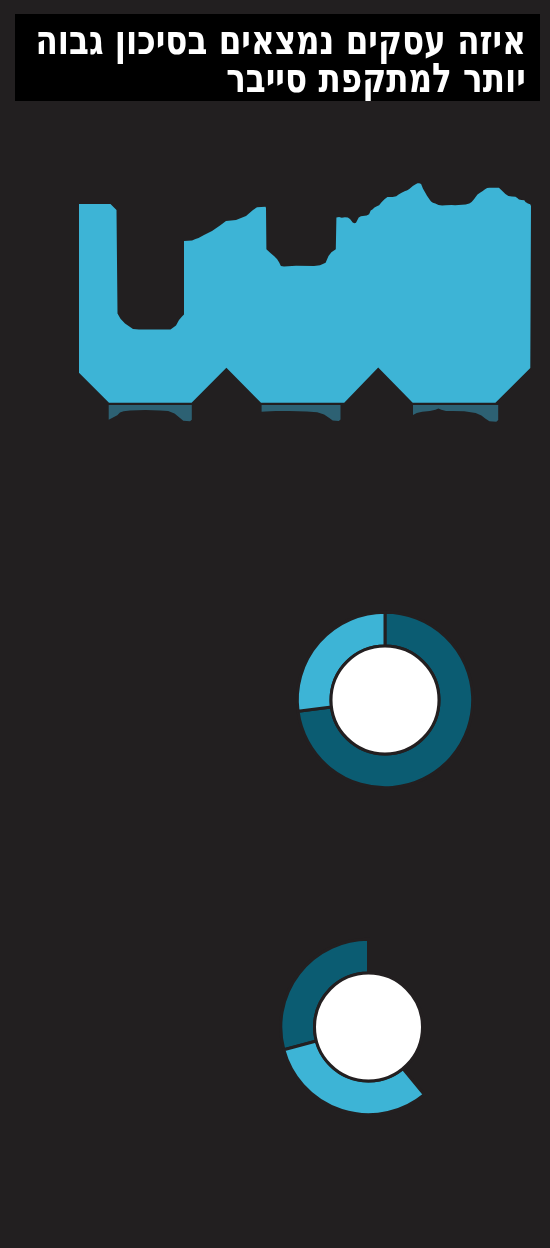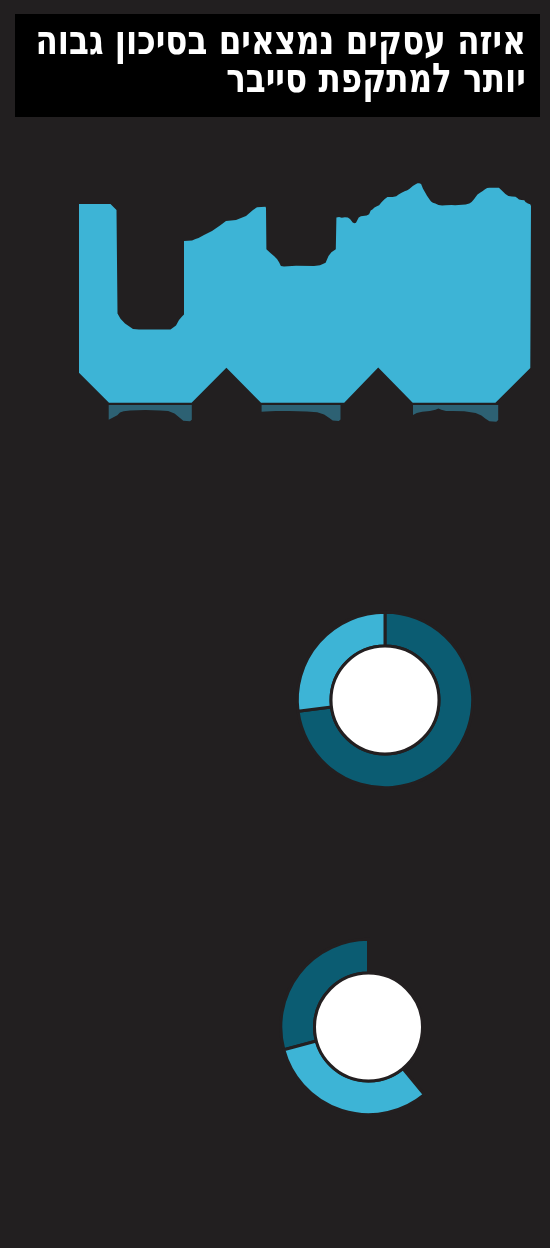--- a/index.html
+++ b/index.html
@@ -1,20 +1,20 @@
 <!DOCTYPE html>
 <html lang="he" dir="rtl"><head>
 <meta charset="utf-8">
 <title>infographic</title>
 <style>
   html,body{margin:0;padding:0;-webkit-font-smoothing:antialiased;}
   body{width:550px;height:1248px;background:#221F20;overflow:hidden;
        font-family:"DejaVu Sans",sans-serif;}
   .page{position:relative;width:550px;height:1248px;background:#221F20;}
-  .headline{position:absolute;left:15px;top:14px;width:525px;height:103px;
+  .headline{position:absolute;left:15px;top:14px;width:525px;height:87px;
             background:#000000;box-sizing:border-box;overflow:hidden;}
   .headline .ln{position:absolute;right:14px;color:#FFFFFF;font-weight:700;
                 font-size:41px;line-height:1;white-space:nowrap;letter-spacing:0;
                 transform-origin:100% 0;transform:scaleX(0.795) translateZ(0);}
   .ln1{top:6px;}
   .ln2{top:44px;}
   svg.art{position:absolute;left:0;top:0;display:block;}
 </style>
 </head>
 <body>

